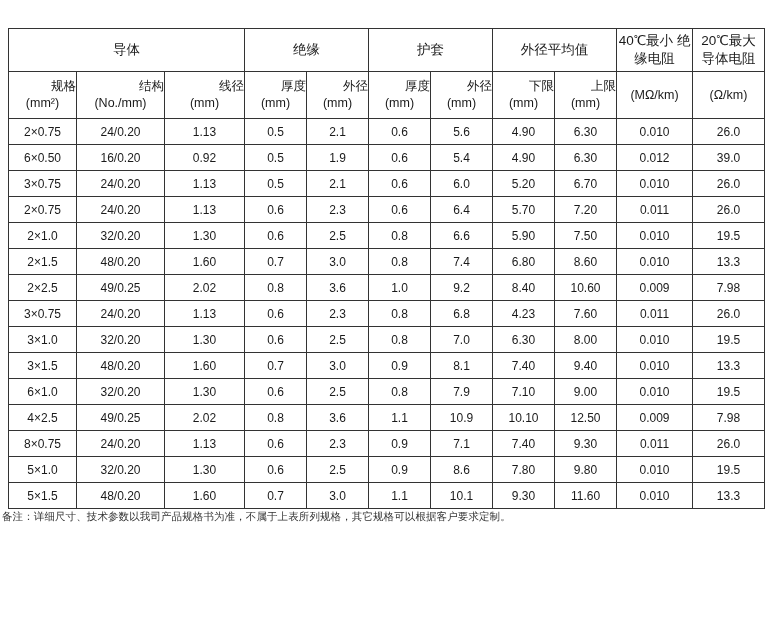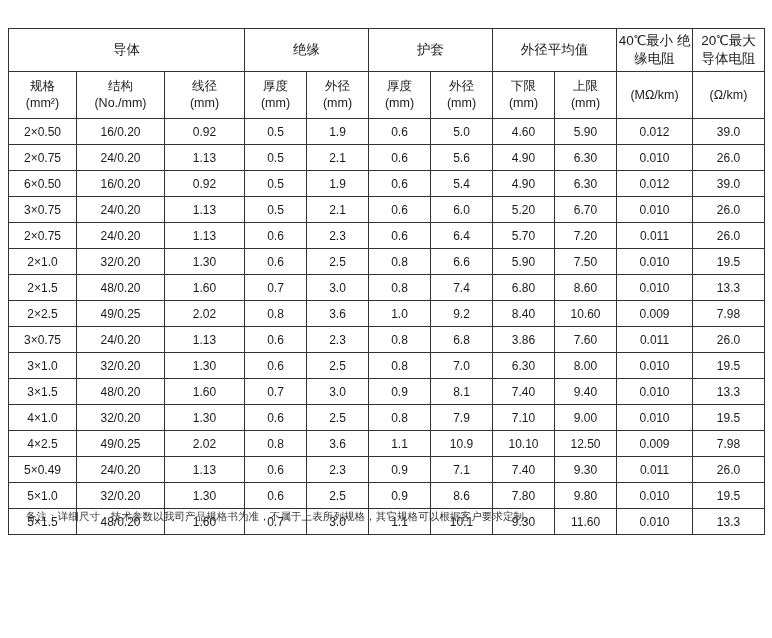--- a/index.html
+++ b/index.html
@@ -34,29 +34,29 @@
   }
   .grp-row th {
     height: 42px;
     font-size: 13.5px;
   }
   .sub-row th {
     height: 46px;
     font-size: 12.5px;
     line-height: 1.35;
   }
-  .sub-row th .l1 { display: block; }
+  .sub-row th .l1 { display: block; text-align: right; }
   .sub-row th .l2 { display: block; }
   tbody td {
     height: 25px;
     font-size: 12px;
   }
   .note {
     position: absolute;
-    left: 26px;
+    left: 2px;
     bottom: 8px;
     font-size: 10.5px;
     color: #333333;
     letter-spacing: 0.1px;
   }
   
   col.c0 { width: 68px; }
   col.c1 { width: 88px; }
   col.c2 { width: 80px; }
   col.c3 { width: 62px; }
@@ -142,33 +142,20 @@
         <th>
           <span class="l2">(MΩ/km)</span>
         </th>
         <th>
           <span class="l2">(Ω/km)</span>
         </th>
       </tr>
     </thead>
     <tbody id="tbody">
         <tr>
-          <td>2×0.50</td>
-          <td>16/0.20</td>
-          <td>0.92</td>
-          <td>0.5</td>
-          <td>1.9</td>
-          <td>0.6</td>
-          <td>5.0</td>
-          <td>4.60</td>
-          <td>5.90</td>
-          <td>0.012</td>
-          <td>39.0</td>
-        </tr>
-        <tr>
           <td>2×0.75</td>
           <td>24/0.20</td>
           <td>1.13</td>
           <td>0.5</td>
           <td>2.1</td>
           <td>0.6</td>
           <td>5.6</td>
           <td>4.90</td>
           <td>6.30</td>
           <td>0.010</td>
@@ -253,21 +240,21 @@
           <td>7.98</td>
         </tr>
         <tr>
           <td>3×0.75</td>
           <td>24/0.20</td>
           <td>1.13</td>
           <td>0.6</td>
           <td>2.3</td>
           <td>0.8</td>
           <td>6.8</td>
-          <td>3.86</td>
+          <td>4.23</td>
           <td>7.60</td>
           <td>0.011</td>
           <td>26.0</td>
         </tr>
         <tr>
           <td>3×1.0</td>
           <td>32/0.20</td>
           <td>1.30</td>
           <td>0.6</td>
           <td>2.5</td>
@@ -285,21 +272,21 @@
           <td>0.7</td>
           <td>3.0</td>
           <td>0.9</td>
           <td>8.1</td>
           <td>7.40</td>
           <td>9.40</td>
           <td>0.010</td>
           <td>13.3</td>
         </tr>
         <tr>
-          <td>4×1.0</td>
+          <td>6×1.0</td>
           <td>32/0.20</td>
           <td>1.30</td>
           <td>0.6</td>
           <td>2.5</td>
           <td>0.8</td>
           <td>7.9</td>
           <td>7.10</td>
           <td>9.00</td>
           <td>0.010</td>
           <td>19.5</td>
@@ -311,21 +298,21 @@
           <td>0.8</td>
           <td>3.6</td>
           <td>1.1</td>
           <td>10.9</td>
           <td>10.10</td>
           <td>12.50</td>
           <td>0.009</td>
           <td>7.98</td>
         </tr>
         <tr>
-          <td>5×0.49</td>
+          <td>8×0.75</td>
           <td>24/0.20</td>
           <td>1.13</td>
           <td>0.6</td>
           <td>2.3</td>
           <td>0.9</td>
           <td>7.1</td>
           <td>7.40</td>
           <td>9.30</td>
           <td>0.011</td>
           <td>26.0</td>

